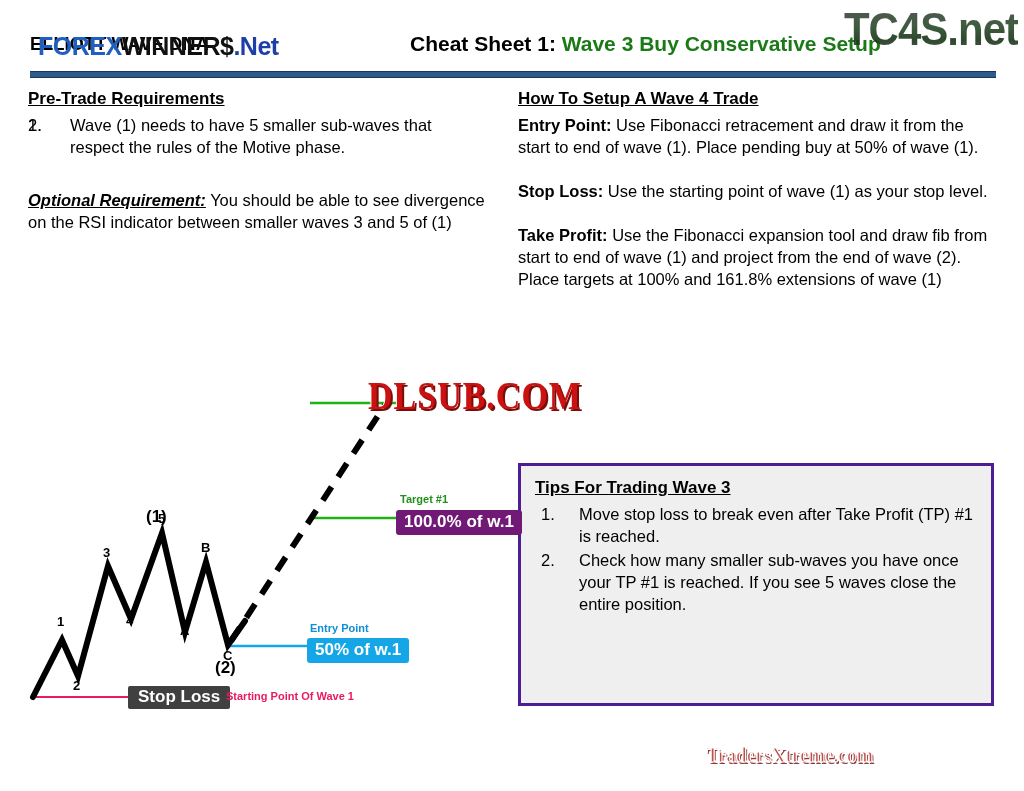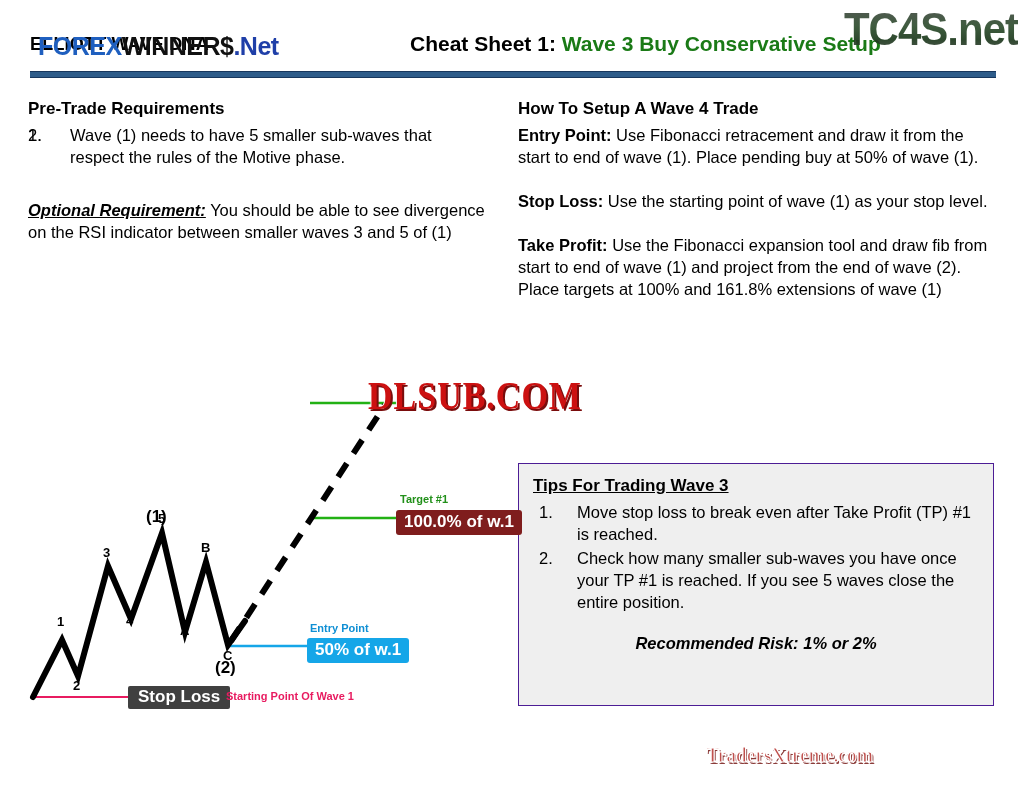--- a/index.html
+++ b/index.html
@@ -42,40 +42,40 @@
   .hdr-rule{
     position:absolute;left:30px;top:71px;width:966px;height:5px;
     background:#2e5c8a;border-top:1px solid #17365d;border-bottom:1px solid #17365d;
   }
 
   
   .col-left{position:absolute;left:28px;top:84px;width:460px;}
   .col-right{position:absolute;left:518px;top:84px;width:478px;}
 
   h2.sec{
-    font-size:17px;font-weight:bold;margin:14px 0 6px 0;
-    line-height:1.25;
+    font-size:17px;font-weight:bold;margin:4px 0 6px 0;
+    text-decoration:underline;line-height:1.25;
   }
   ol.nlist{margin:0;padding:0;list-style:none;}
   ol.nlist li{
     position:relative;padding-left:42px;margin-bottom:1px;
     font-size:16.5px;line-height:1.33;
   }
   ol.nlist li .num{position:absolute;left:0;top:0;width:30px;text-align:left;}
   .gap{height:26px;}
   .optional{font-size:16.5px;line-height:1.33;margin-top:4px;}
   .optional .lead{font-style:italic;font-weight:bold;text-decoration:underline;}
   .para{font-size:16.5px;line-height:1.33;margin-bottom:0;}
   .para b{font-weight:bold;}
   .pgap{height:22px;}
 
   
   .tips{
     position:absolute;left:518px;top:463px;width:476px;height:243px;
-    background:#efefef;border:1px solid #4c1d95;box-sizing:border-box;
+    background:#efefef;border:3px solid #4c1d95;box-sizing:border-box;
     padding:12px 14px 0 14px;
   }
   .tips h2{font-size:17px;font-weight:bold;margin:0 0 6px 0;text-decoration:underline;}
   .tips ol{margin:0;padding:0;list-style:none;}
   .tips ol li{position:relative;padding-left:44px;font-size:16.5px;line-height:1.33;margin-bottom:2px;}
   .tips ol li .num{position:absolute;left:6px;top:0;}
   .tips .risk{
     margin-top:20px;text-align:center;font-size:16.5px;
     font-weight:bold;font-style:italic;
   }
@@ -87,21 +87,21 @@
   }
   .fxw .c1{color:#1f5fbf;}
   .fxw .c2{color:#111;}
   .fxw .c3{color:#1f3fa8;}
 
   .badge{
     position:absolute;color:#fff;font-weight:bold;white-space:nowrap;
     font-family:"Liberation Sans", sans-serif;
   }
   .badge-green{
-    left:396px;top:510px;background:#7f1d1d;border-radius:3px;
+    left:396px;top:510px;background:#701a75;border-radius:3px;
     padding:2px 8px 3px 8px;font-size:17px;
   }
   .cap-green{
     position:absolute;left:400px;top:493px;color:#22901a;font-size:11px;font-weight:bold;
   }
   .badge-blue{
     left:307px;top:638px;background:#15a6e8;border-radius:3px;
     padding:2px 8px 3px 8px;font-size:17px;
   }
   .cap-blue{
@@ -190,21 +190,20 @@
     <ol>
       <li>
         <span class="num">1.</span>
         <span>Move stop loss to break even after Take Profit (TP) #1 is reached.</span>
       </li>
       <li>
         <span class="num">2.</span>
         <span>Check how many smaller sub-waves you have once your TP #1 is reached. If you see 5 waves close the entire position.</span>
       </li>
     </ol>
-    <div class="risk">Recommended Risk: 1% or 2%</div>
   </div>
 
   <div>
 
     <svg width="1024" height="791" style="position:absolute;left:0;top:0;pointer-events:none;">
 
       <line x1="33" y1="697" x2="132" y2="697" stroke="#e81b60" stroke-width="2"></line>
 
       <line x1="228" y1="646" x2="312" y2="646" stroke="#15a6e8" stroke-width="2.5"></line>
 

